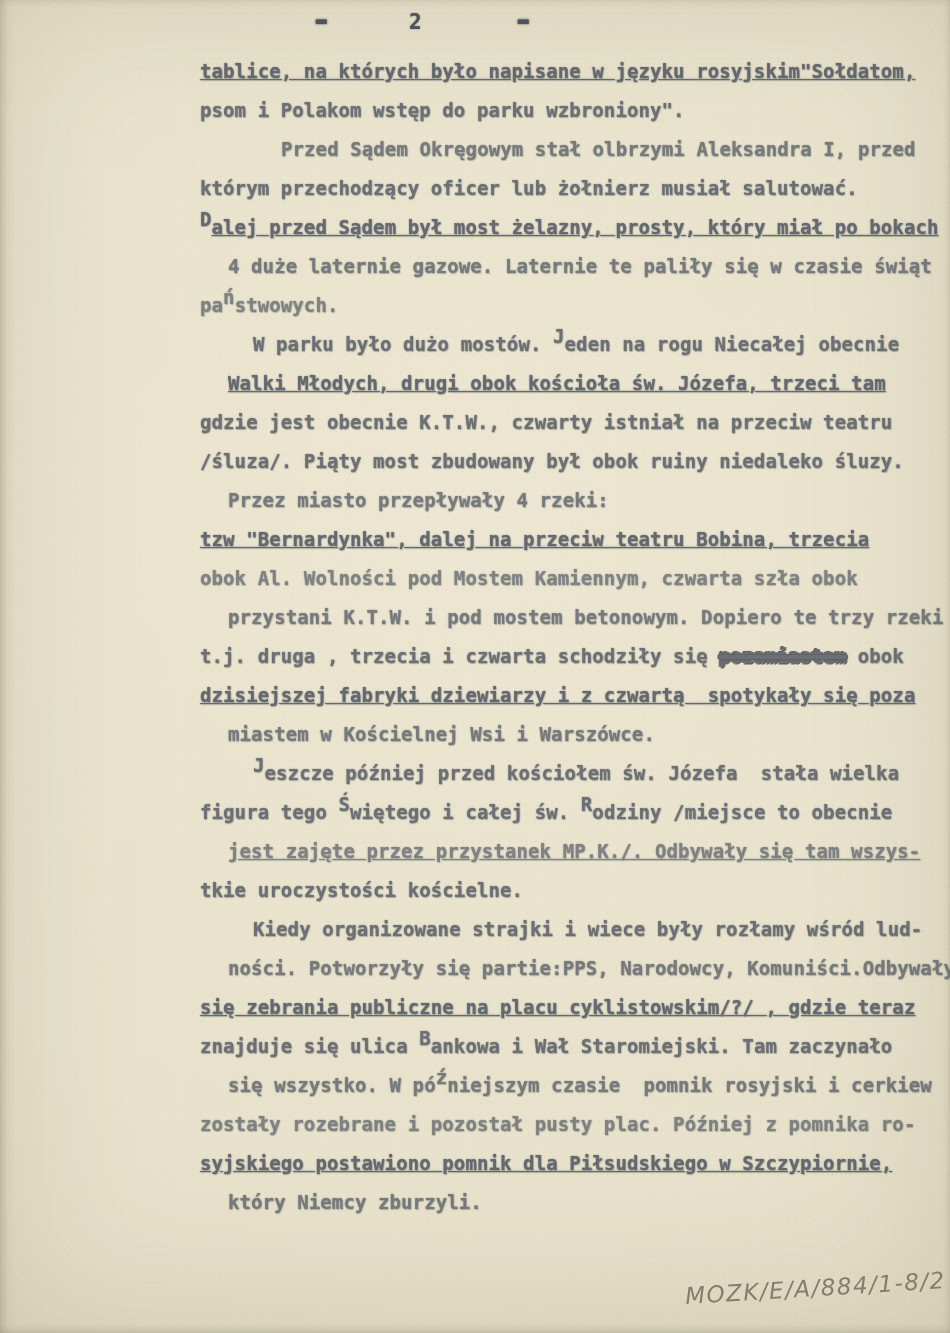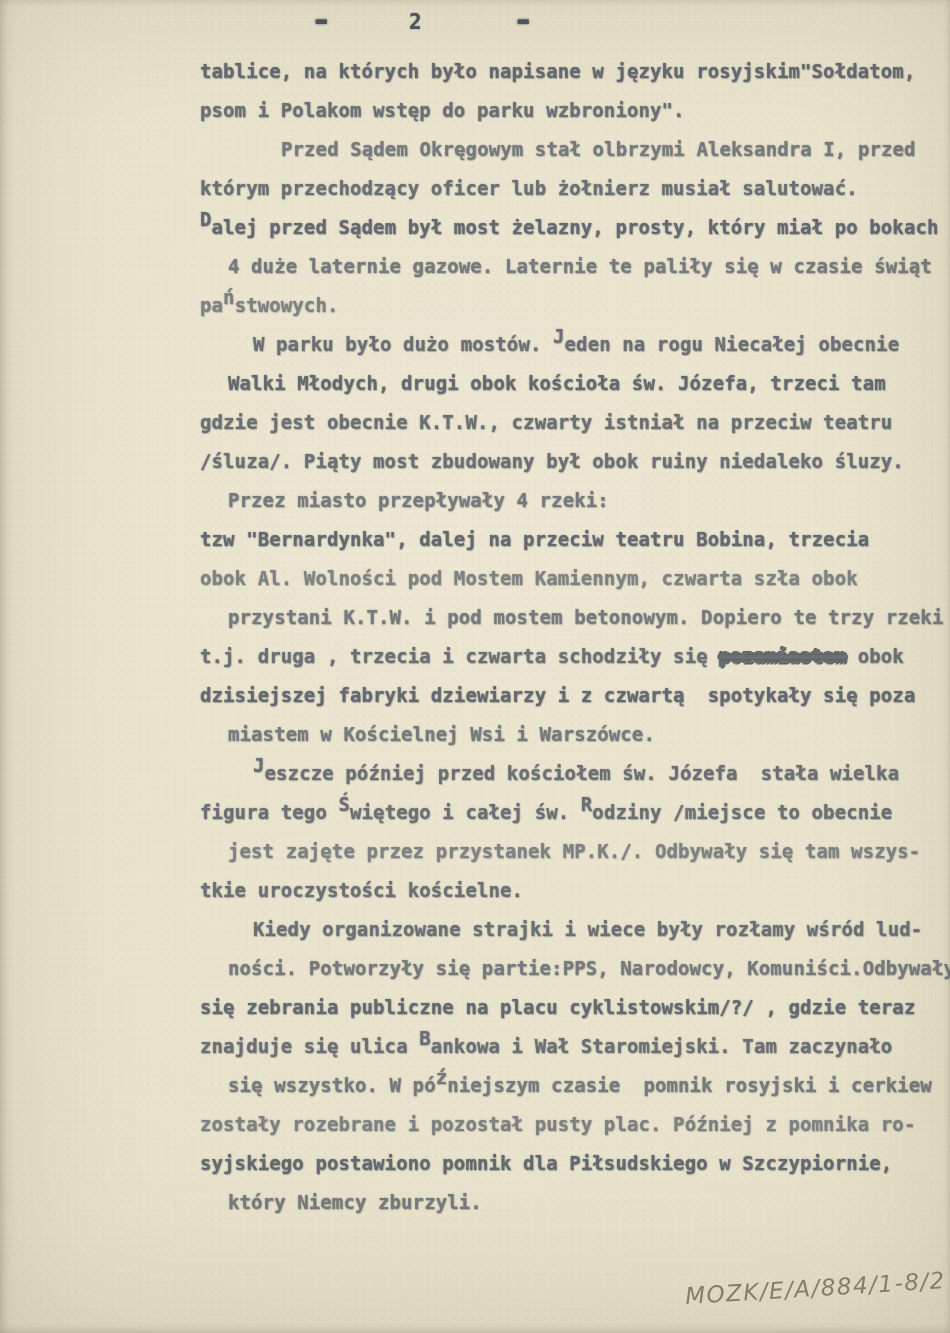--- a/index.html
+++ b/index.html
@@ -47,21 +47,21 @@
     font-size: 19px;
     line-height: 39px;
     font-weight: bold;
     color: #5b6067;
     text-shadow: 0 0 1.6px rgba(91,96,103,0.85), 0.6px 0.6px 1px rgba(91,96,103,0.4);
     white-space: pre;
     letter-spacing: 0.1px;
   }
   .line { height: 39px; opacity: 0.88; }
   .line:nth-child(3n)   { opacity: 0.8; margin-left: 28px; }
-  .line:nth-child(4n+1) { opacity: 0.93; }
+  .line:nth-child(4n+1) { opacity: 0.93; text-decoration: underline; }
   .line:nth-child(7n)   { opacity: 0.74; }
   .line.indent { padding-left: 53px; }
   .sup {
     display: inline-block;
     transform: translateY(-8px);
   }
   .strike {
     text-decoration: line-through;
     text-decoration-thickness: 4px;
     text-shadow:

